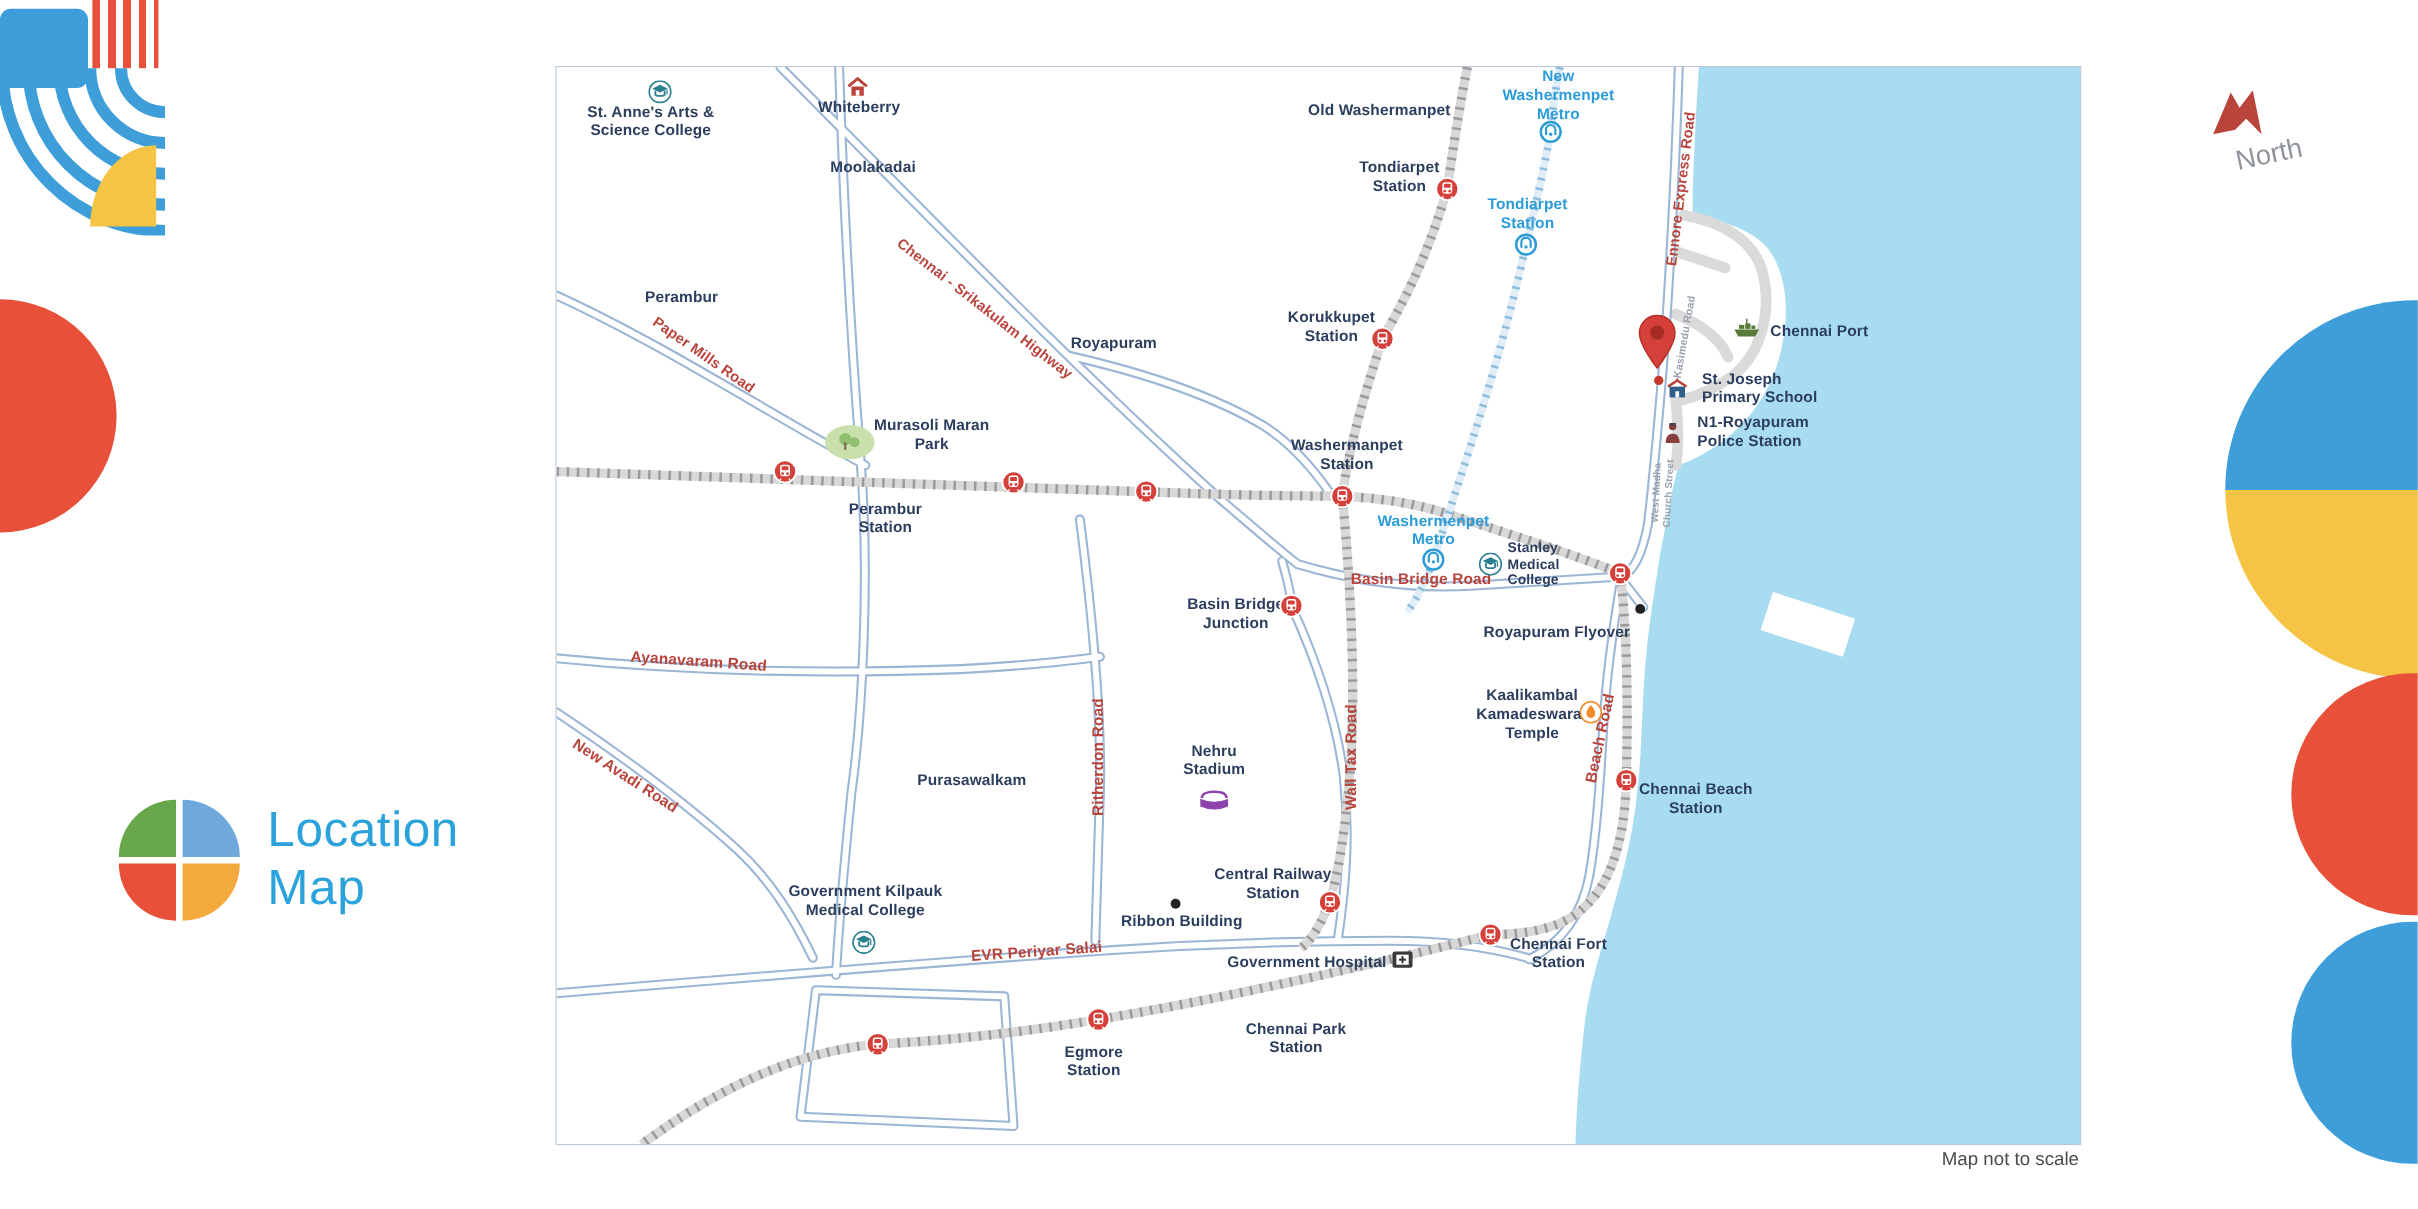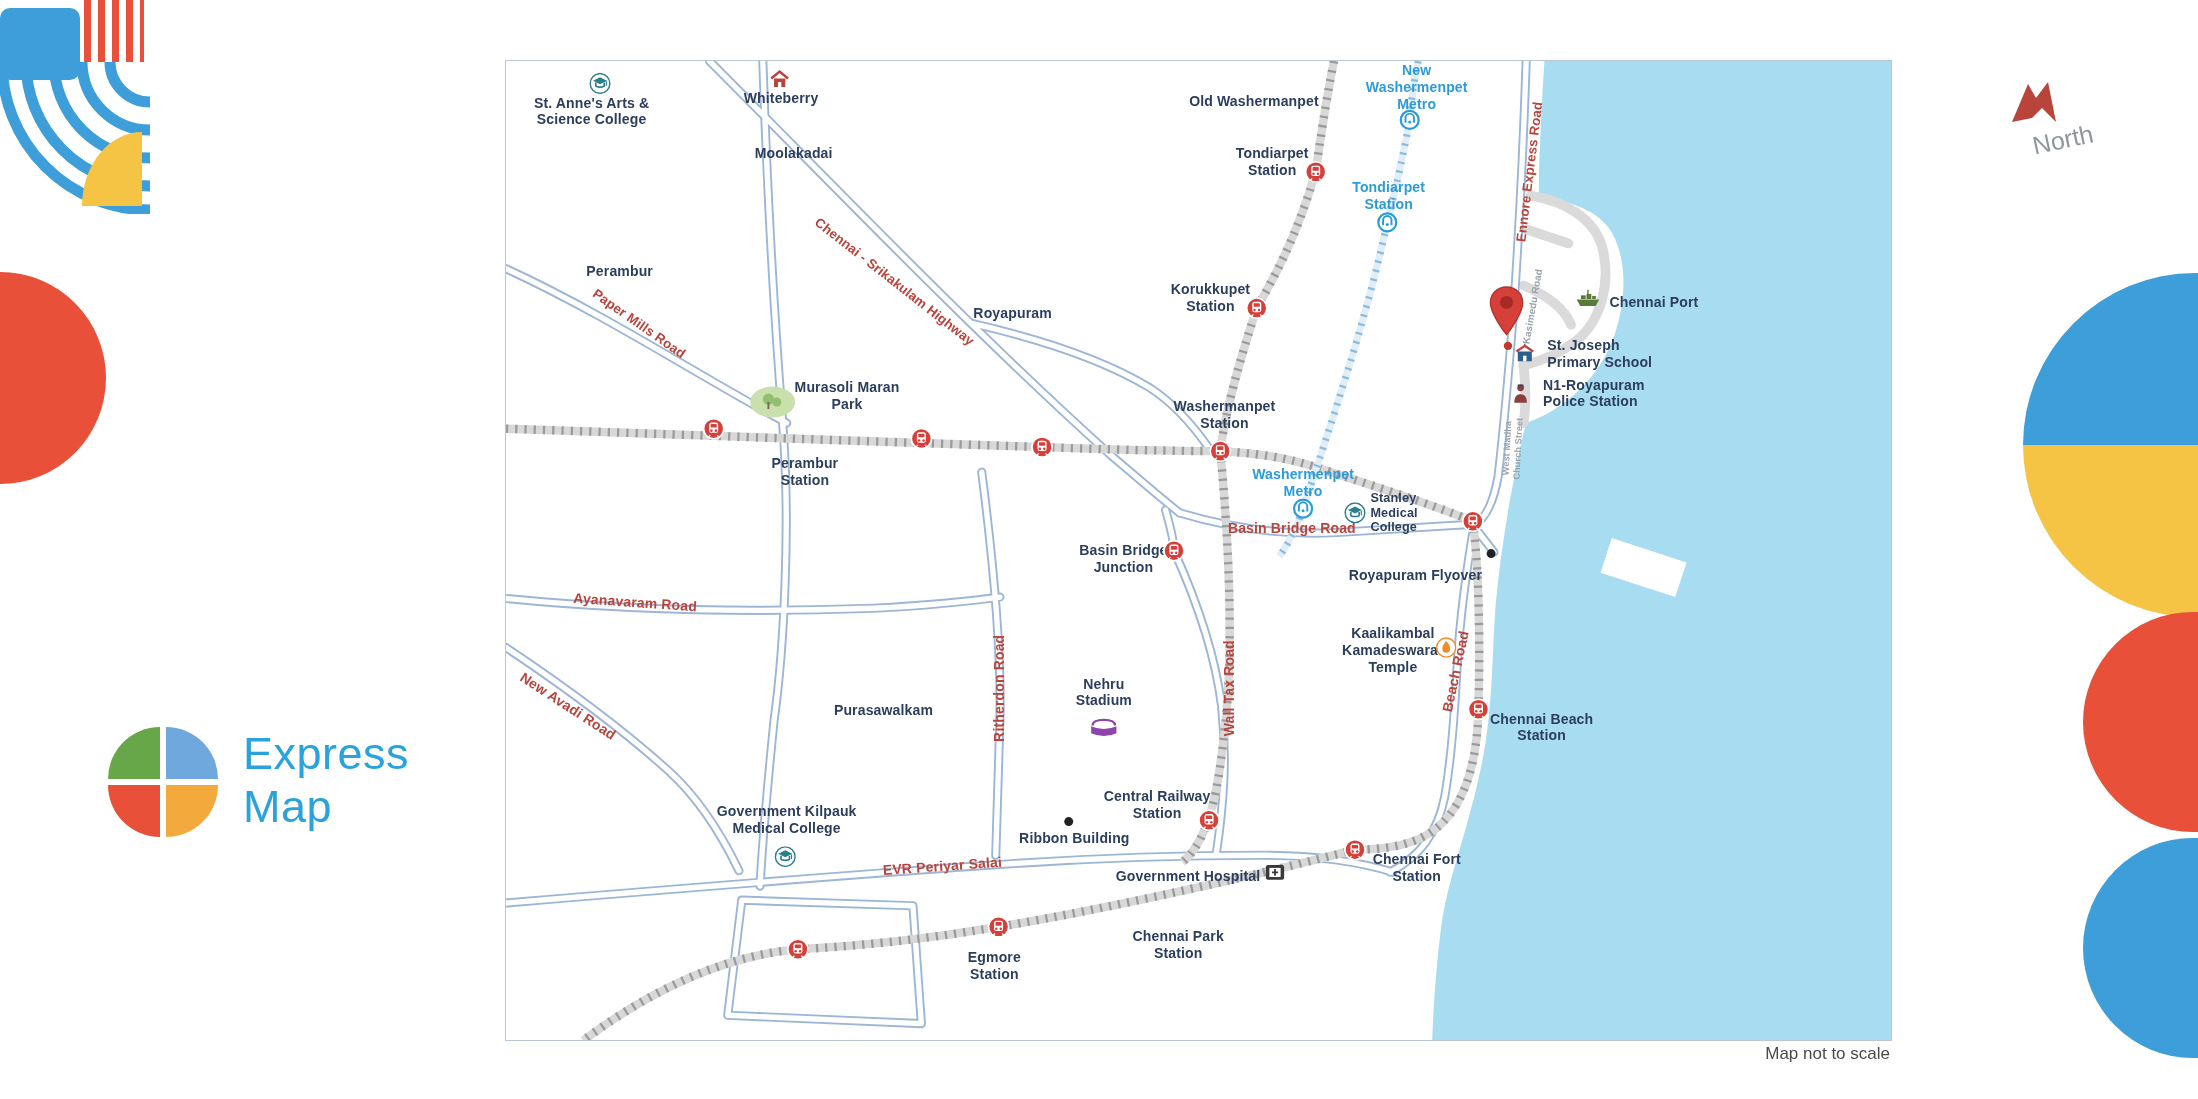--- a/index.html
+++ b/index.html
@@ -70,21 +70,21 @@
   <div class="d-red-half-left"></div>
 </div>
 
 <div class="logo">
   <div class="q-green"></div>
   <div class="q-blue"></div>
   <div class="q-red"></div>
   <div class="q-amber"></div>
 </div>
 <div class="brand-title">
-  <span>Express</span><br>
+  <span>Location</span><br>
   <span>Map</span>
 </div>
 
 <div class="map-panel">
   <div class="map-base">
     <svg class="map-svg" width="987" height="698" viewBox="0 0 987 698">
 
       <path d="M740,0 C738,30 737,55 736,80 L736,95 C755,100 775,105 785,118 C798,135 800,165 790,195 C780,225 755,248 727,258 C722,275 719,295 715,315 C711,340 707,365 705,390 C703,420 703,445 700,470 C697,500 690,525 683,550 C676,575 669,595 666,620 C663,645 661,670 660,698 L987,698 L987,0 Z" fill="#a8dcf0"></path>
 
       <g>

